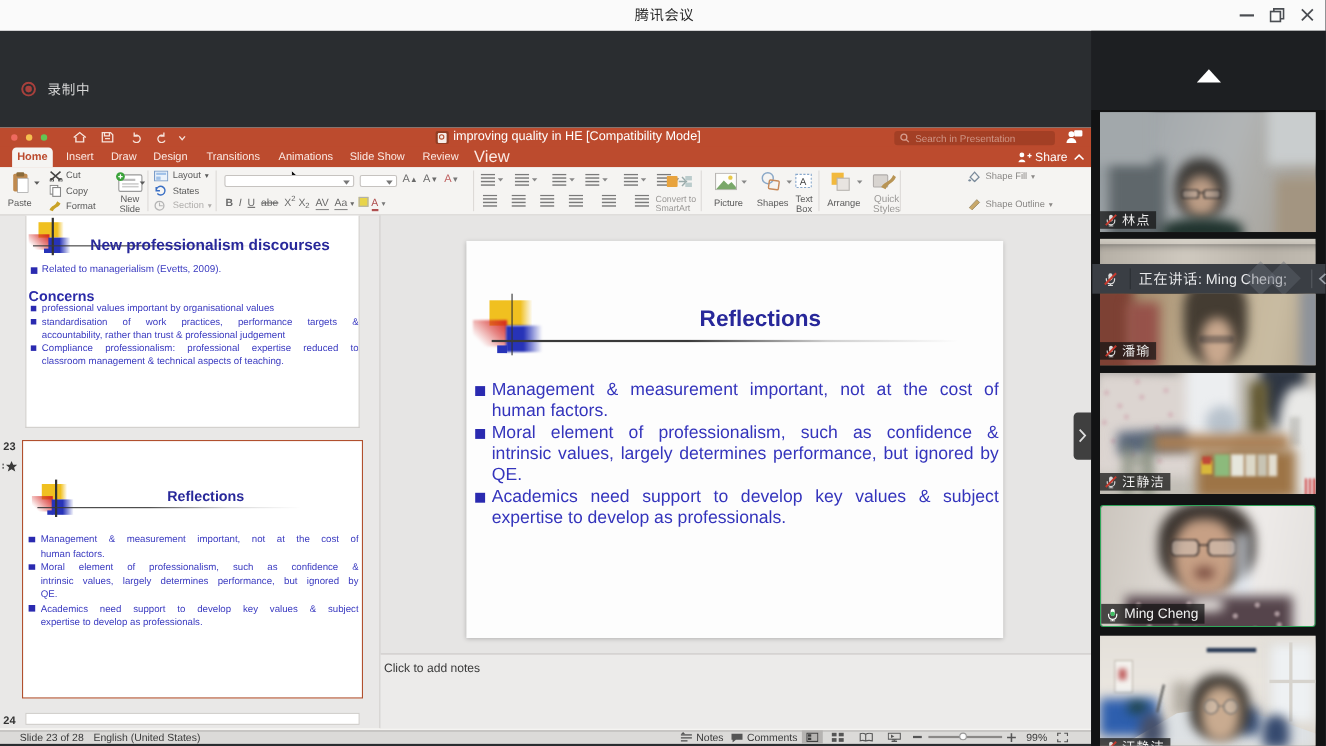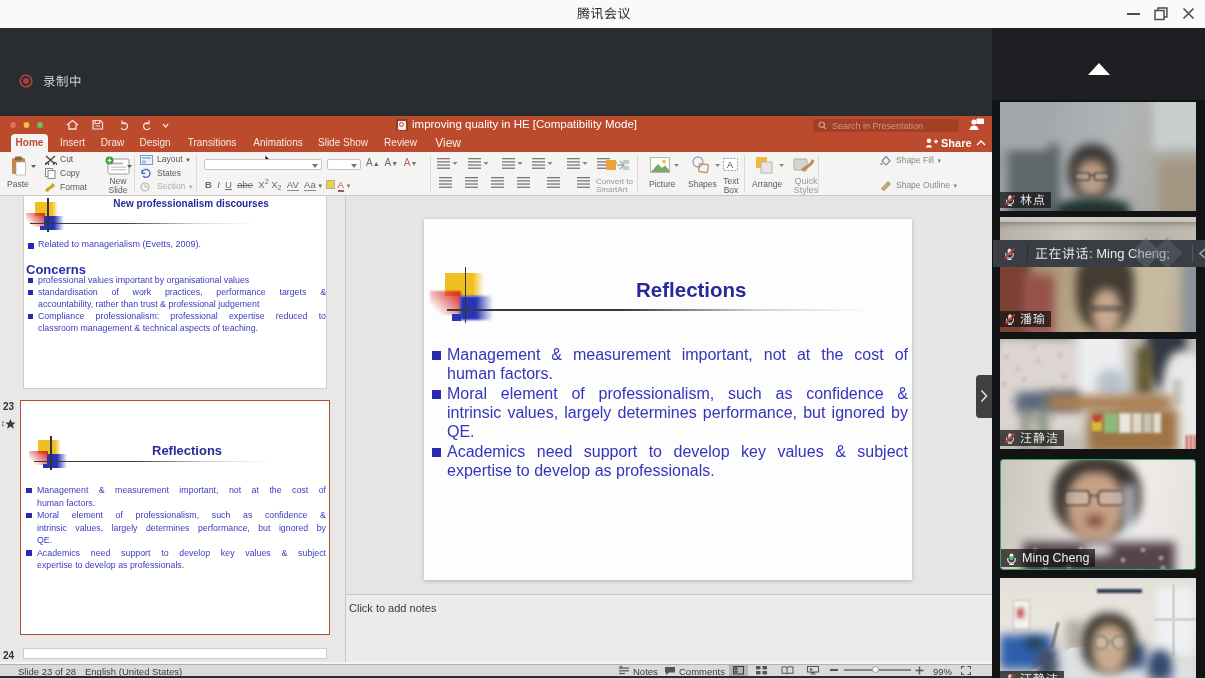--- a/index.html
+++ b/index.html
@@ -74,27 +74,27 @@
     </svg>
     <div class="abs" style="left:0;top:17px;width:992px;height:19px;background:#bc4b2e"></div>
     <div class="abs" style="left:11px;top:18px;width:37px;height:18px;background:#f5f4f2;border-radius:4px 4px 0 0;color:#bc4b2e;font-weight:bold;font-size:10px;text-align:center;line-height:18px">Home</div>
     <div class="abs" style="left:56px;top:18px;width:33px;height:18px;color:#fbe9e3;font-size:10px;text-align:center;line-height:18px">Insert</div>
     <div class="abs" style="left:97px;top:18px;width:31px;height:18px;color:#fbe9e3;font-size:10px;text-align:center;line-height:18px">Draw</div>
     <div class="abs" style="left:136px;top:18px;width:38px;height:18px;color:#fbe9e3;font-size:10px;text-align:center;line-height:18px">Design</div>
     <div class="abs" style="left:183px;top:18px;width:58px;height:18px;color:#fbe9e3;font-size:10px;text-align:center;line-height:18px">Transitions</div>
     <div class="abs" style="left:249px;top:18px;width:58px;height:18px;color:#fbe9e3;font-size:10px;text-align:center;line-height:18px">Animations</div>
     <div class="abs" style="left:315px;top:18px;width:56px;height:18px;color:#fbe9e3;font-size:10px;text-align:center;line-height:18px">Slide Show</div>
     <div class="abs" style="left:379px;top:18px;width:43px;height:18px;color:#fbe9e3;font-size:10px;text-align:center;line-height:18px">Review</div>
-    <div class="abs" style="left:431px;top:18px;width:30px;height:18px;color:#fbe9e3;font-size:12px;text-align:right;line-height:18px">View</div>
+    <div class="abs" style="left:431px;top:18px;width:30px;height:18px;color:#fbe9e3;font-size:15px;text-align:left;line-height:18px">View</div>
     <svg class="abs" style="left:925px;top:22px" width="13" height="10">
       <circle cx="4" cy="2.8" r="2.2" fill="#fff"></circle>
       <path d="M0.8 9.5 a3.3 3.3 0 0 1 6.4 0 Z" fill="#fff"></path>
       <path d="M9 3.5 h4 M11 1.5 v4" stroke="#fff" stroke-width="1.3"></path>
     </svg>
-    <div class="abs" style="left:941px;top:21px;font-size:11px;color:#fff;font-weight:bold">Share</div>
+    <div class="abs" style="left:941px;top:21px;font-size:11px;color:#fff;font-weight:normal">Share</div>
     <svg class="abs" style="left:976px;top:24px" width="10" height="6">
       <path d="M1 5 L5 1 L9 5" fill="none" stroke="#fff" stroke-width="1.4"></path>
     </svg>
     <div class="abs" style="left:0;top:36px;width:992px;height:44px;background:#f5f4f2;border-bottom:1px solid #c9c6c3"></div>
     <div class="abs" style="left:134px;top:39px;width:1px;height:37px;background:#dddad7"></div>
     <div class="abs" style="left:196px;top:39px;width:1px;height:37px;background:#dddad7"></div>
     <div class="abs" style="left:430px;top:39px;width:1px;height:37px;background:#dddad7"></div>
     <div class="abs" style="left:637px;top:39px;width:1px;height:37px;background:#dddad7"></div>
     <div class="abs" style="left:744px;top:39px;width:1px;height:37px;background:#dddad7"></div>
     <div class="abs" style="left:818px;top:39px;width:1px;height:37px;background:#dddad7"></div>
@@ -305,21 +305,21 @@
 <div class="abs" style="left:0;top:196px;width:992px;height:466px;background:#e9e8e7"></div>
 <div class="abs" style="left:345px;top:196px;width:1px;height:466px;background:#c9c6c3"></div>
 <div class="abs" style="left:346px;top:196px;width:646px;height:466px;background:#e6e5e4"></div>
 <div class="abs" style="left:23px;top:196px;width:304px;height:193px;background:#fff;border:1px solid #cfccc9;border-top:none;overflow:hidden">
     <div class="abs" style="left:11.0px;top:5.5px;width:23.4px;height:14.1px;filter:blur(0.4px);background:linear-gradient(to right,#f0c020 17px,rgba(240,192,32,0))"></div>
     <div class="abs" style="left:2.3px;top:16.6px;width:18.3px;height:14.4px;filter:blur(0.5px);background:linear-gradient(225deg,#d42420 0%,rgba(212,36,32,0.55) 40%,rgba(212,36,32,0) 82%)"></div>
     <div class="abs" style="left:20.2px;top:19.5px;width:19.8px;height:14.7px;filter:blur(0.5px);background:linear-gradient(to right,#2733b8 10px,rgba(39,51,184,0))"></div>
     <div class="abs" style="left:15.5px;top:30.1px;width:5.4px;height:4.2px;background:#2733b8;filter:blur(0.4px)"></div>
     <div class="abs" style="left:23.0px;top:2.2px;width:1.6px;height:33.6px;background:#333"></div>
     <div class="abs" style="left:6px;top:27px;width:225px;height:1.2px;background:linear-gradient(to right,#3a3a3a 42%,rgba(100,100,100,0.3) 72%,rgba(130,130,130,0))"></div>
-    <div class="abs" style="left:42px;top:2px;width:296px;font-size:10px;font-weight:bold;color:#28289a;text-align:center;width:250px">New professionalism discourses</div>
+    <div class="abs" style="left:42px;top:18px;width:296px;font-size:14px;font-weight:bold;color:#28289a;text-align:center;width:250px">New professionalism discourses</div>
     <div class="abs" style="left:4px;top:47px;width:5.5px;height:5.5px;background:#2a2ab0"></div>
     <div class="abs" style="left:14px;top:43px;font-size:9px;color:#3a3ac0">Related to managerialism (Evetts, 2009).</div>
     <div class="abs" style="left:2px;top:66px;font-size:13px;font-weight:bold;color:#2a2aa8">Concerns</div>
     <div class="abs" style="left:4px;top:81.5px;width:5px;height:5px;background:#2a2ab0"></div>
     <div class="abs" style="left:14px;top:79px;width:288px;font-size:8.8px;color:#3a3ac0;white-space:nowrap;white-space:nowrap;height:11px;overflow:hidden">professional values important by organisational values</div>
     <div class="abs" style="left:4px;top:93.6px;width:5px;height:5px;background:#2a2ab0"></div>
     <div class="abs" style="left:14px;top:91.1px;width:288px;font-size:8.8px;color:#3a3ac0;white-space:nowrap;text-align:justify;text-align-last:justify;white-space:normal;height:11px;overflow:hidden">standardisation of work practices, performance targets &amp;</div>
     <div class="abs" style="left:14px;top:103.19999999999999px;width:288px;font-size:8.8px;color:#3a3ac0;white-space:nowrap;white-space:nowrap;height:11px;overflow:hidden">accountability, rather than trust &amp; professional judgement</div>
     <div class="abs" style="left:4px;top:117.79999999999998px;width:5px;height:5px;background:#2a2ab0"></div>
     <div class="abs" style="left:14px;top:115.29999999999998px;width:288px;font-size:8.8px;color:#3a3ac0;white-space:nowrap;text-align:justify;text-align-last:justify;white-space:normal;height:11px;overflow:hidden">Compliance professionalism: professional expertise reduced to</div>

